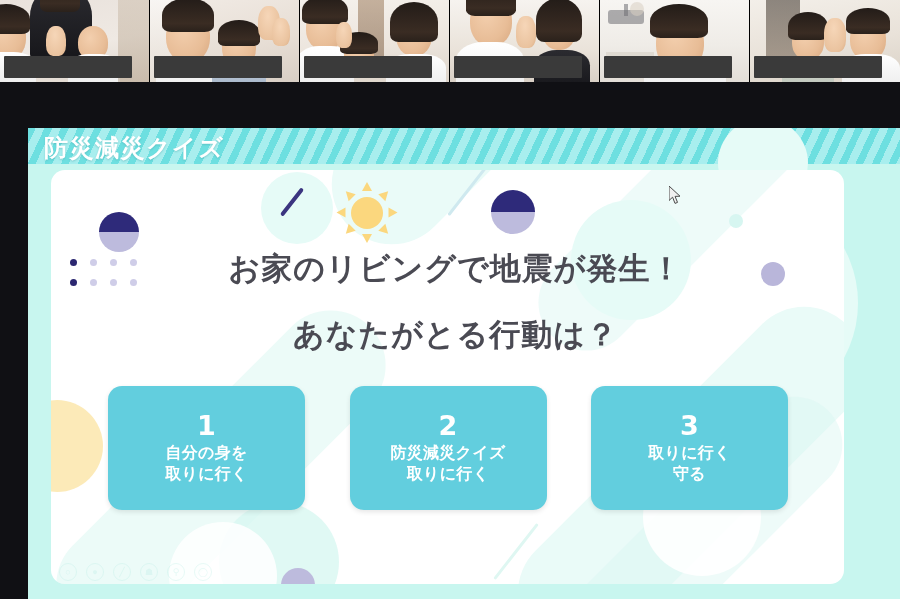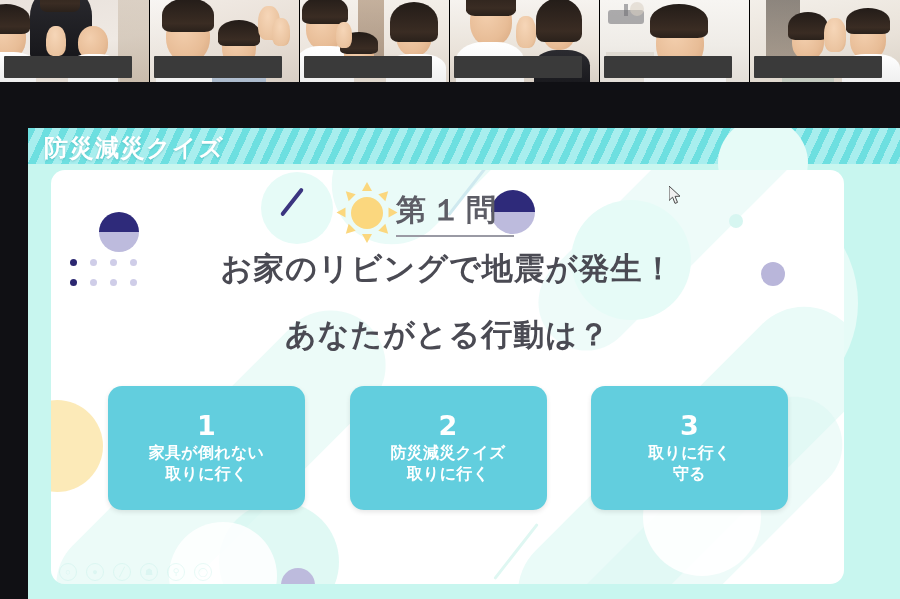--- a/index.html
+++ b/index.html
@@ -144,20 +144,21 @@
     font-family:"DejaVu Sans","Liberation Sans",sans-serif;
     padding-bottom:3px;
   }
   .qnum-rule { width:118px; height:2px; background:#9a9aa4; margin-top:1px; }
 
   
   .qline {
     position:absolute; width:793px; text-align:center;
     font-weight:700; color:#4a4a53; letter-spacing:1px;
     font-family:Liberation Mono, monospace;
+    margin-left:8px;
   }
   .qline-1 { top:264px; font-size:31px; }
   .qline-2 { top:330px; font-size:31px; }
 
   
   .options {
     position:absolute; left:57px; top:358px;
     width:680px; display:flex; justify-content:space-between;
   }
   .opt {
@@ -355,33 +356,29 @@
           <div class="ray" style="left:26px;top:0;transform:rotate(0deg);"></div>
           <div class="ray" style="left:44px;top:8px;transform:rotate(45deg);"></div>
           <div class="ray" style="left:52px;top:26px;transform:rotate(90deg);"></div>
           <div class="ray" style="left:44px;top:44px;transform:rotate(135deg);"></div>
           <div class="ray" style="left:26px;top:52px;transform:rotate(180deg);"></div>
           <div class="ray" style="left:8px;top:44px;transform:rotate(225deg);"></div>
           <div class="ray" style="left:0;top:26px;transform:rotate(270deg);"></div>
           <div class="ray" style="left:8px;top:8px;transform:rotate(315deg);"></div>
         </div>
 
-        <div class="qnum-wrap" style="left:345px;top:20px;">
-          <div class="qnum">第１問</div>
-          <div class="qnum-rule"></div>
-        </div>
 
         <div class="qline qline-1" style="top:78px;">お家のリビングで地震が発生！</div>
         <div class="qline qline-2" style="top:144px;">あなたがとる行動は？</div>
 
         <div class="options" style="top:216px;">
 
           <div class="opt">
             <div class="num">1</div>
-            <div class="txt">家具が倒れない</div>
+            <div class="txt">自分の身を</div>
             <div class="txt">取りに行く</div>
           </div>
 
           <div class="opt">
             <div class="num">2</div>
             <div class="txt">防災減災クイズ</div>
             <div class="txt">取りに行く</div>
           </div>
 
           <div class="opt">

